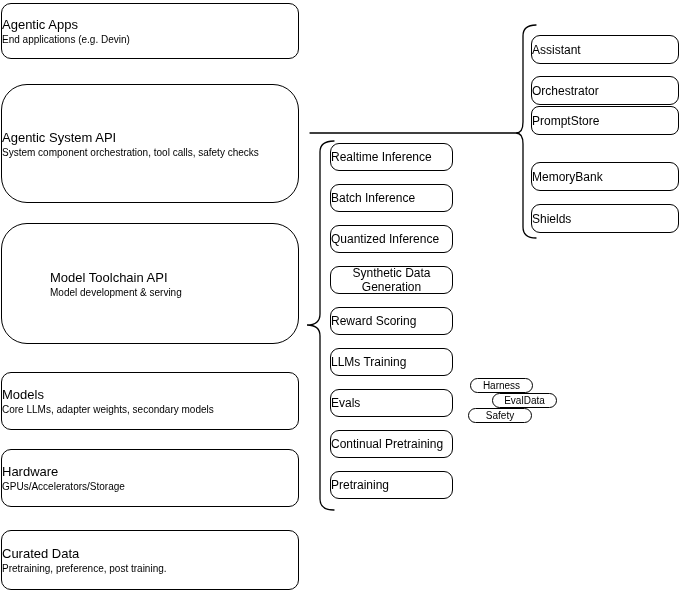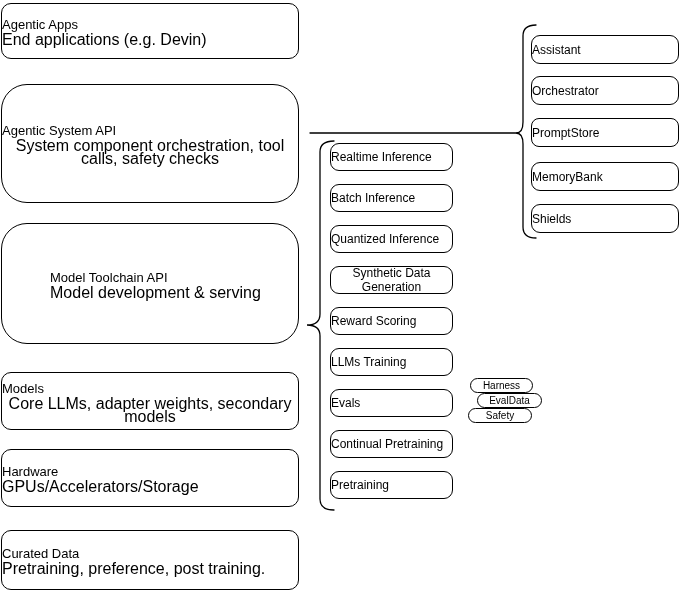--- a/index.html
+++ b/index.html
@@ -19,55 +19,55 @@
     background: #fff;
     display: flex;
     flex-direction: column;
     align-items: flex-start;
     justify-content: center;
     text-align: center;
   }
   .layer-box { left: 1px; width: 298px; border-radius: 10px; }
   .layer-box.big-radius { border-radius: 26px; }
   .box-title { font-size: 13px; line-height: 17px; }
-  .box-sub { font-size: 16px; line-height: 13px; }
+  .box-sub { font-size: 10px; line-height: 13px; }
 
   .lb1 { top: 3px;   height: 56px; }
   .lb2 { top: 84px;  height: 119px; }
   .lb3 { top: 223px; height: 121px; padding-left: 48px; }
   .lb4 { top: 372px; height: 58px; }
   .lb5 { top: 449px; height: 58px; }
   .lb6 { top: 530px; height: 60px; }
 
   .mid-box { left: 330px; width: 123px; height: 28px; border-radius: 9px; }
   .item-label { font-size: 12px; line-height: 14px; }
   .mb1 { top: 143px; } .mb2 { top: 184px; } .mb3 { top: 225px; }
   .mb4 { top: 266px; } .mb5 { top: 307px; } .mb6 { top: 348px; }
   .mb7 { top: 389px; } .mb8 { top: 430px; } .mb9 { top: 471px; }
 
   .right-box { left: 531px; width: 148px; height: 29px; border-radius: 9px; }
-  .rb1 { top: 35px; }  .rb2 { top: 76px; }  .rb3 { top: 118px; border-radius: 8px; }
+  .rb1 { top: 35px; }  .rb2 { top: 76px; }  .rb3 { top: 106px; border-radius: 8px; }
   .rb4 { top: 162px; } .rb5 { top: 204px; }
 
   .pill {
     position: absolute;
     box-sizing: border-box;
     border: 1.3px solid #000;
     background: #fff;
     border-radius: 8px;
     height: 15px;
     display: flex;
     align-items: center;
     justify-content: center;
     font-size: 10px;
     line-height: 11px;
     z-index: 3;
   }
   .pl1 { left: 470px; top: 378px; width: 63px; }
-  .pl2 { left: 477px; top: 393px; width: 65px; }
+  .pl2 { left: 492px; top: 393px; width: 65px; }
   .pl3 { left: 468px; top: 408px; width: 64px; }
 
   #connector-layer {
     position: absolute;
     left: 0; top: 0;
     width: 682px; height: 591px;
     pointer-events: none;
     z-index: 1;
   }
   .mid-box, .right-box, .layer-box { z-index: 2; }

